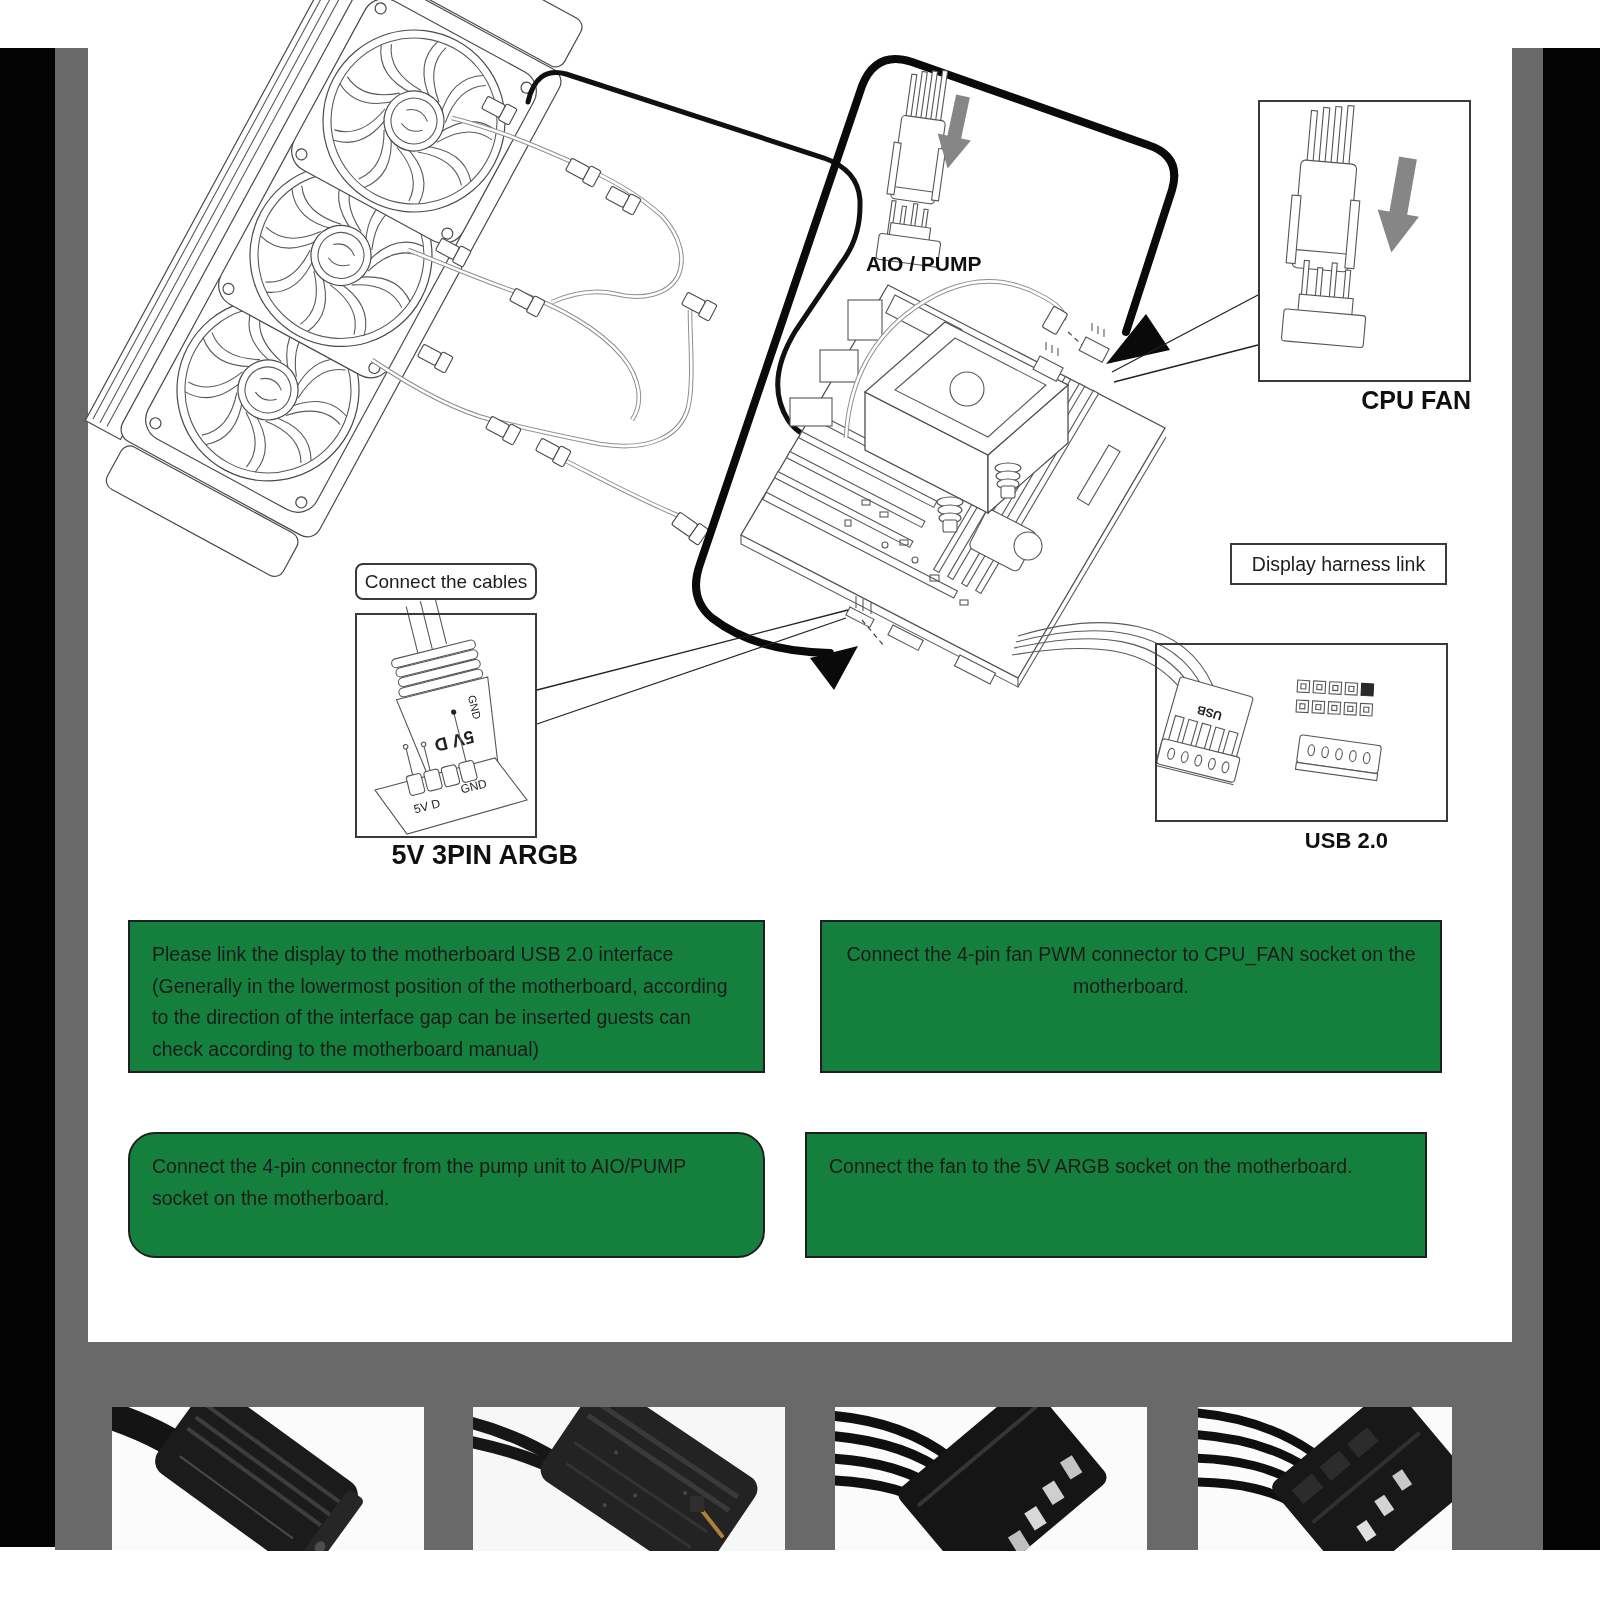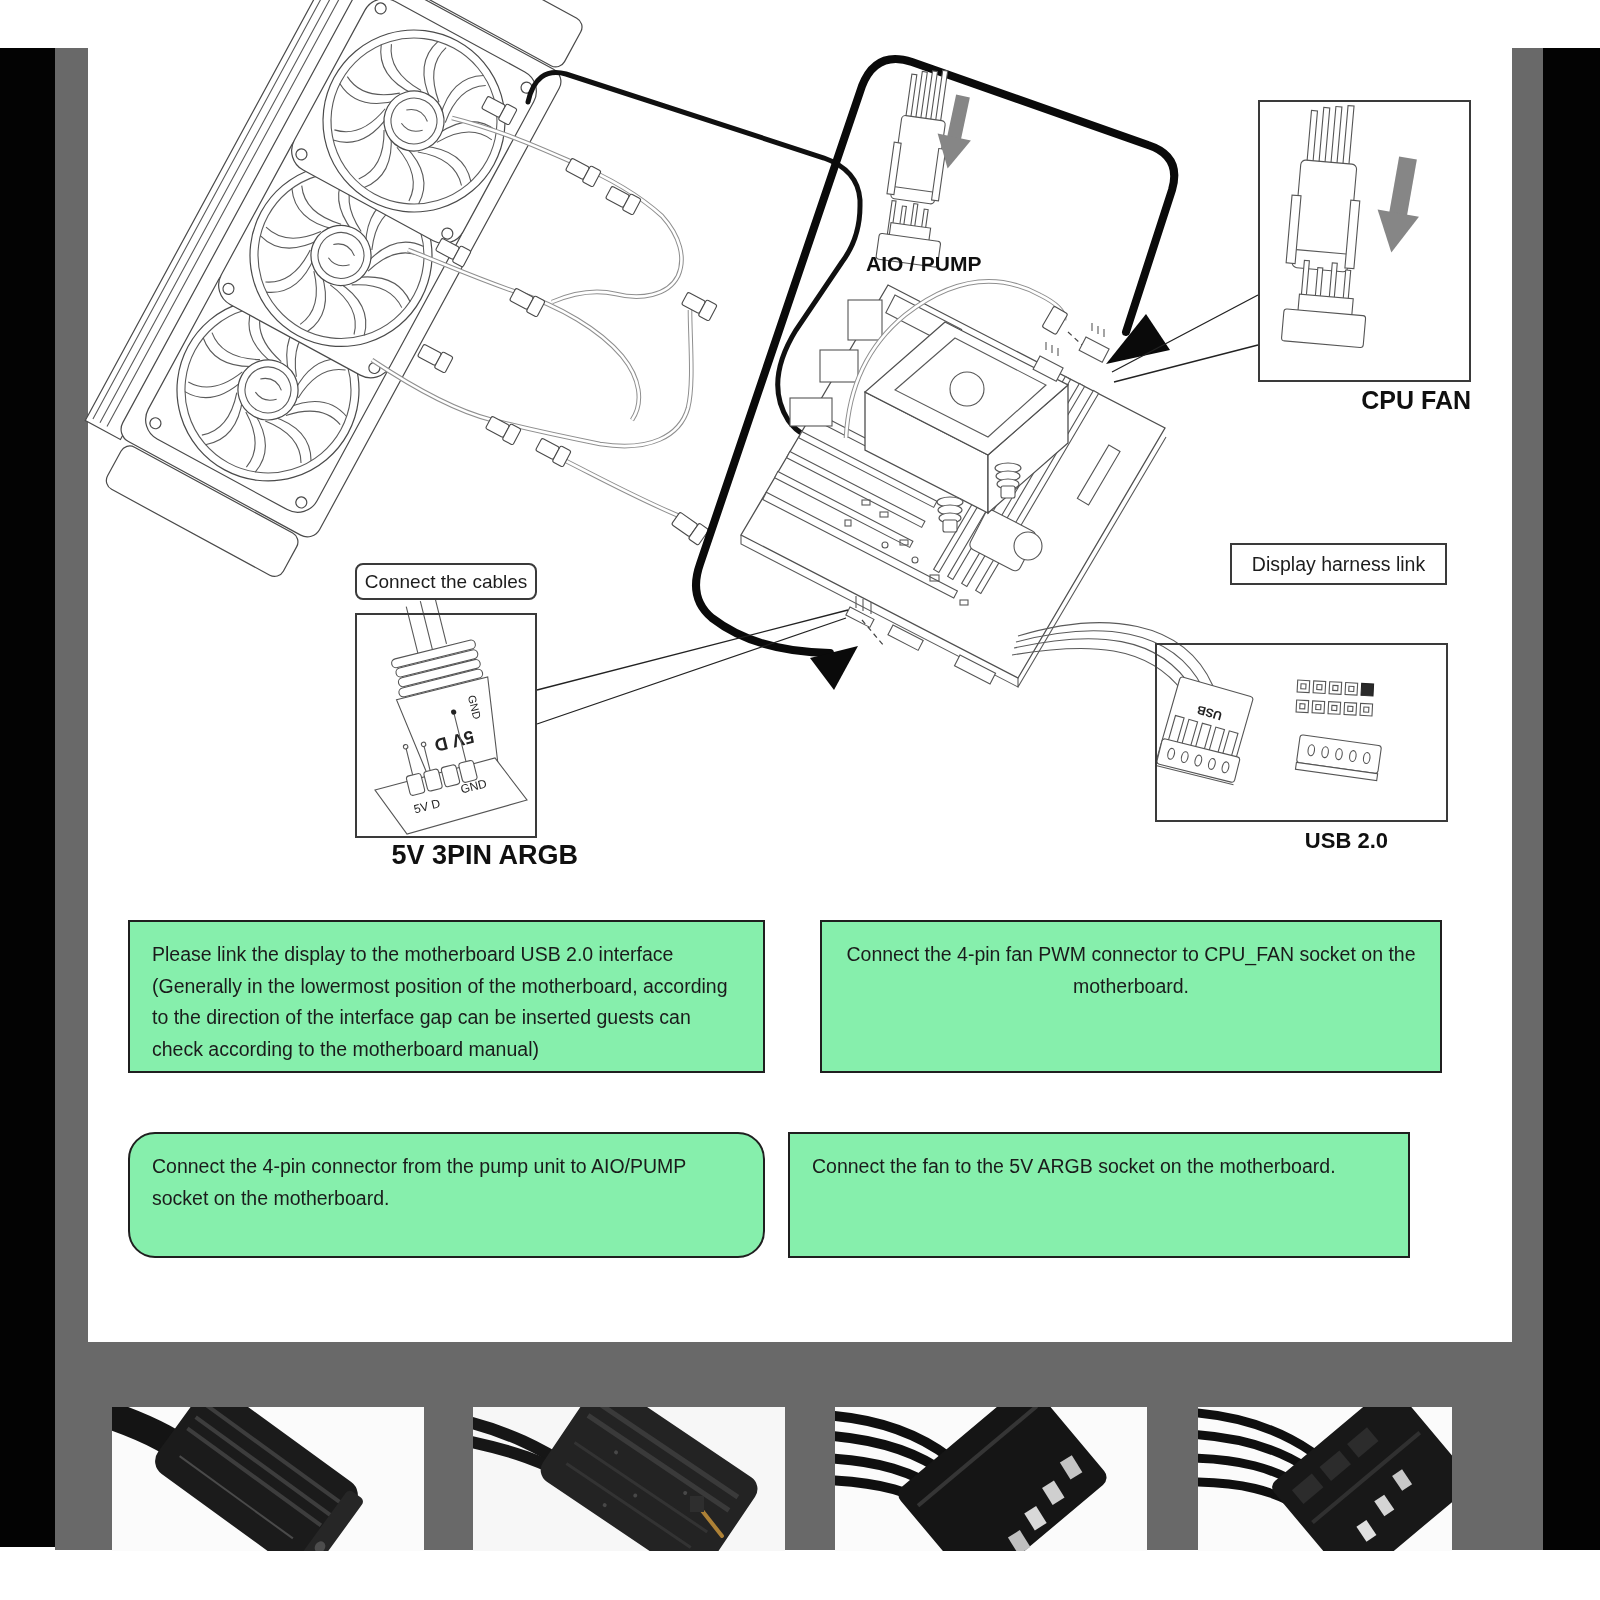--- a/index.html
+++ b/index.html
@@ -16,21 +16,21 @@
   #white-page{left:88px;top:0;width:1424px;height:1342px;background:#ffffff;z-index:3;}
   #diagram-svg{left:0;top:0;width:1600px;height:1600px;z-index:4;pointer-events:none;}
 
   .callout-box{
     border:2px solid #3a3a3a;background:#fff;display:flex;align-items:center;justify-content:center;
     font-size:19px;z-index:6;box-sizing:border-box;
   }
   .frame-box{border:2px solid #3a3a3a;background:transparent;z-index:5;box-sizing:border-box;}
   .big-label{font-weight:bold;color:#101010;z-index:6;text-align:right;}
   .instr-box{
-    border:2px solid #1f1f1f;background:#86efac;z-index:6;box-sizing:border-box;
+    border:2px solid #1f1f1f;background:#15803d;z-index:6;box-sizing:border-box;
     font-size:19.5px;line-height:1.62;padding:17px 22px;color:#1b1b1b;
   }
   
   .ln{fill:#ffffff;stroke:#4a4a4a;stroke-width:1.2;}
   .lnf{fill:none;stroke:#5a5a5a;stroke-width:1.1;}
   .cn{fill:#ffffff;stroke:#4a4a4a;stroke-width:1.1;}
   .rb{fill:none;stroke:#8f8f8f;stroke-width:4.6;}
   .rbi{fill:none;stroke:#ffffff;stroke-width:2.6;}
   .thin-call{stroke:#222;stroke-width:1.3;fill:none;}
   .board{fill:#ffffff;stroke:#4f4f4f;stroke-width:1.3;}
@@ -577,13 +577,13 @@
 <div class="abs callout-box" style="left:1230px;top:543px;width:217px;height:42px;font-size:19.5px;">
   <span>Display harness link</span>
 </div>
 
 <div class="abs frame-box" style="left:1155px;top:643px;width:293px;height:179px;background:transparent;"></div>
 <div class="abs big-label" style="left:1218px;top:828px;width:170px;font-size:22px;">USB 2.0</div>
 
 <div class="abs instr-box" style="left:128px;top:920px;width:637px;height:153px;">Please link the display to the motherboard USB 2.0 interface (Generally in the lowermost position of the motherboard, according to the direction of the interface gap can be inserted guests can check according to the motherboard manual)</div>
 <div class="abs instr-box" style="left:820px;top:920px;width:622px;height:153px;text-align:center;">Connect the 4-pin fan PWM connector to CPU_FAN socket on the motherboard.</div>
 <div class="abs instr-box" style="left:128px;top:1132px;width:637px;height:126px;border-radius:27px;">Connect the 4-pin connector from the pump unit to AIO/PUMP socket on the motherboard.</div>
-<div class="abs instr-box" style="left:788px;top:1132px;width:622px;height:126px;">Connect the fan to the 5V ARGB socket on the motherboard.</div>
+<div class="abs instr-box" style="left:805px;top:1132px;width:622px;height:126px;">Connect the fan to the 5V ARGB socket on the motherboard.</div>
 
 </body></html>

